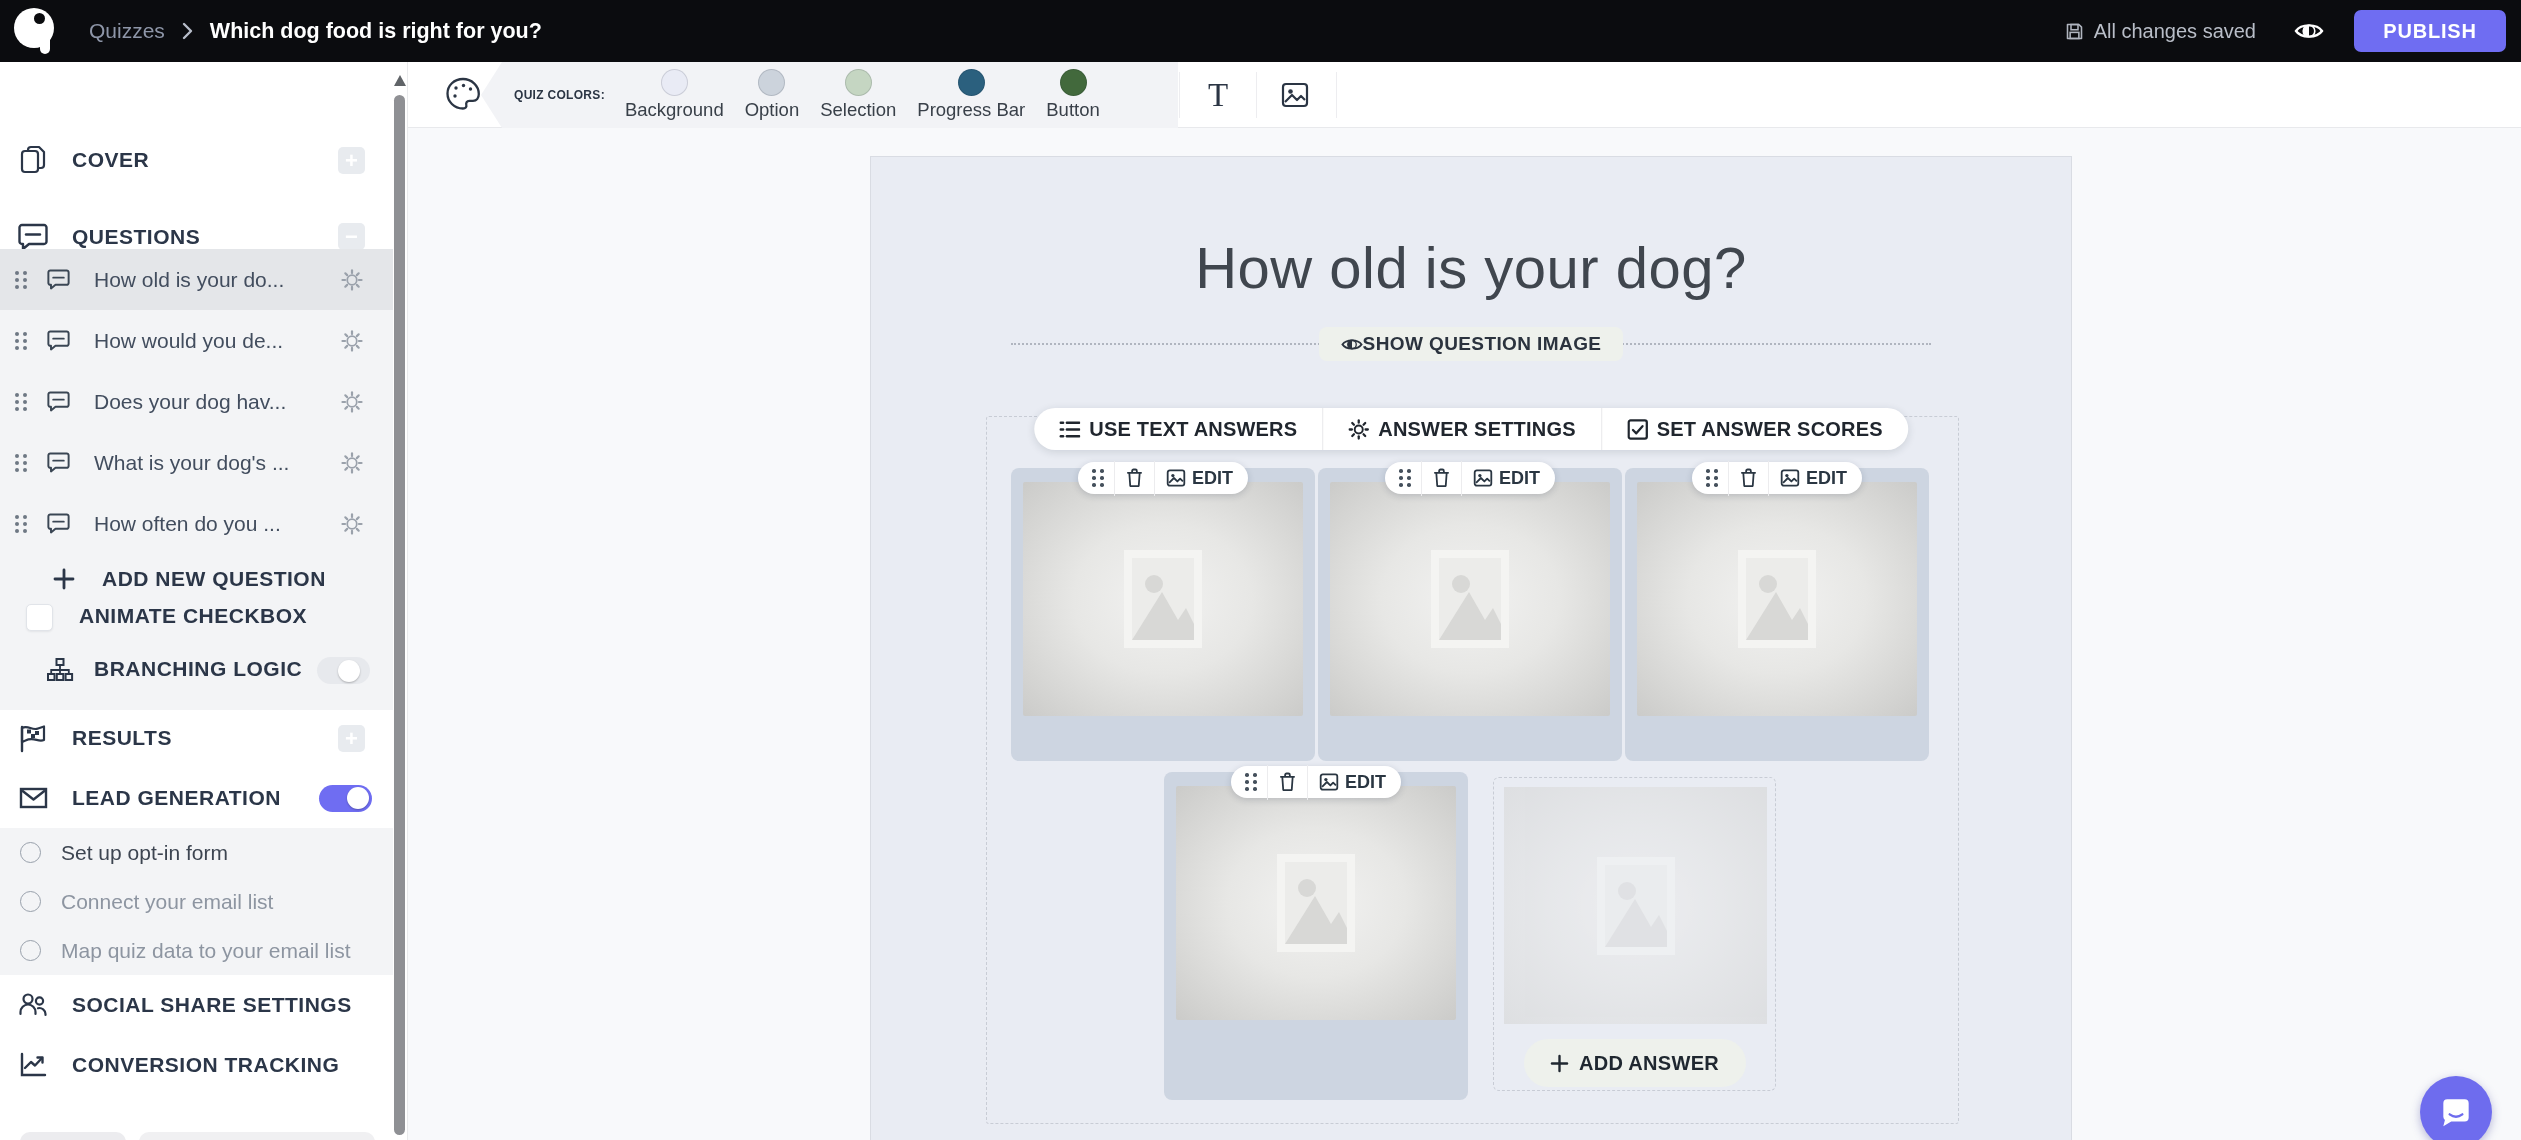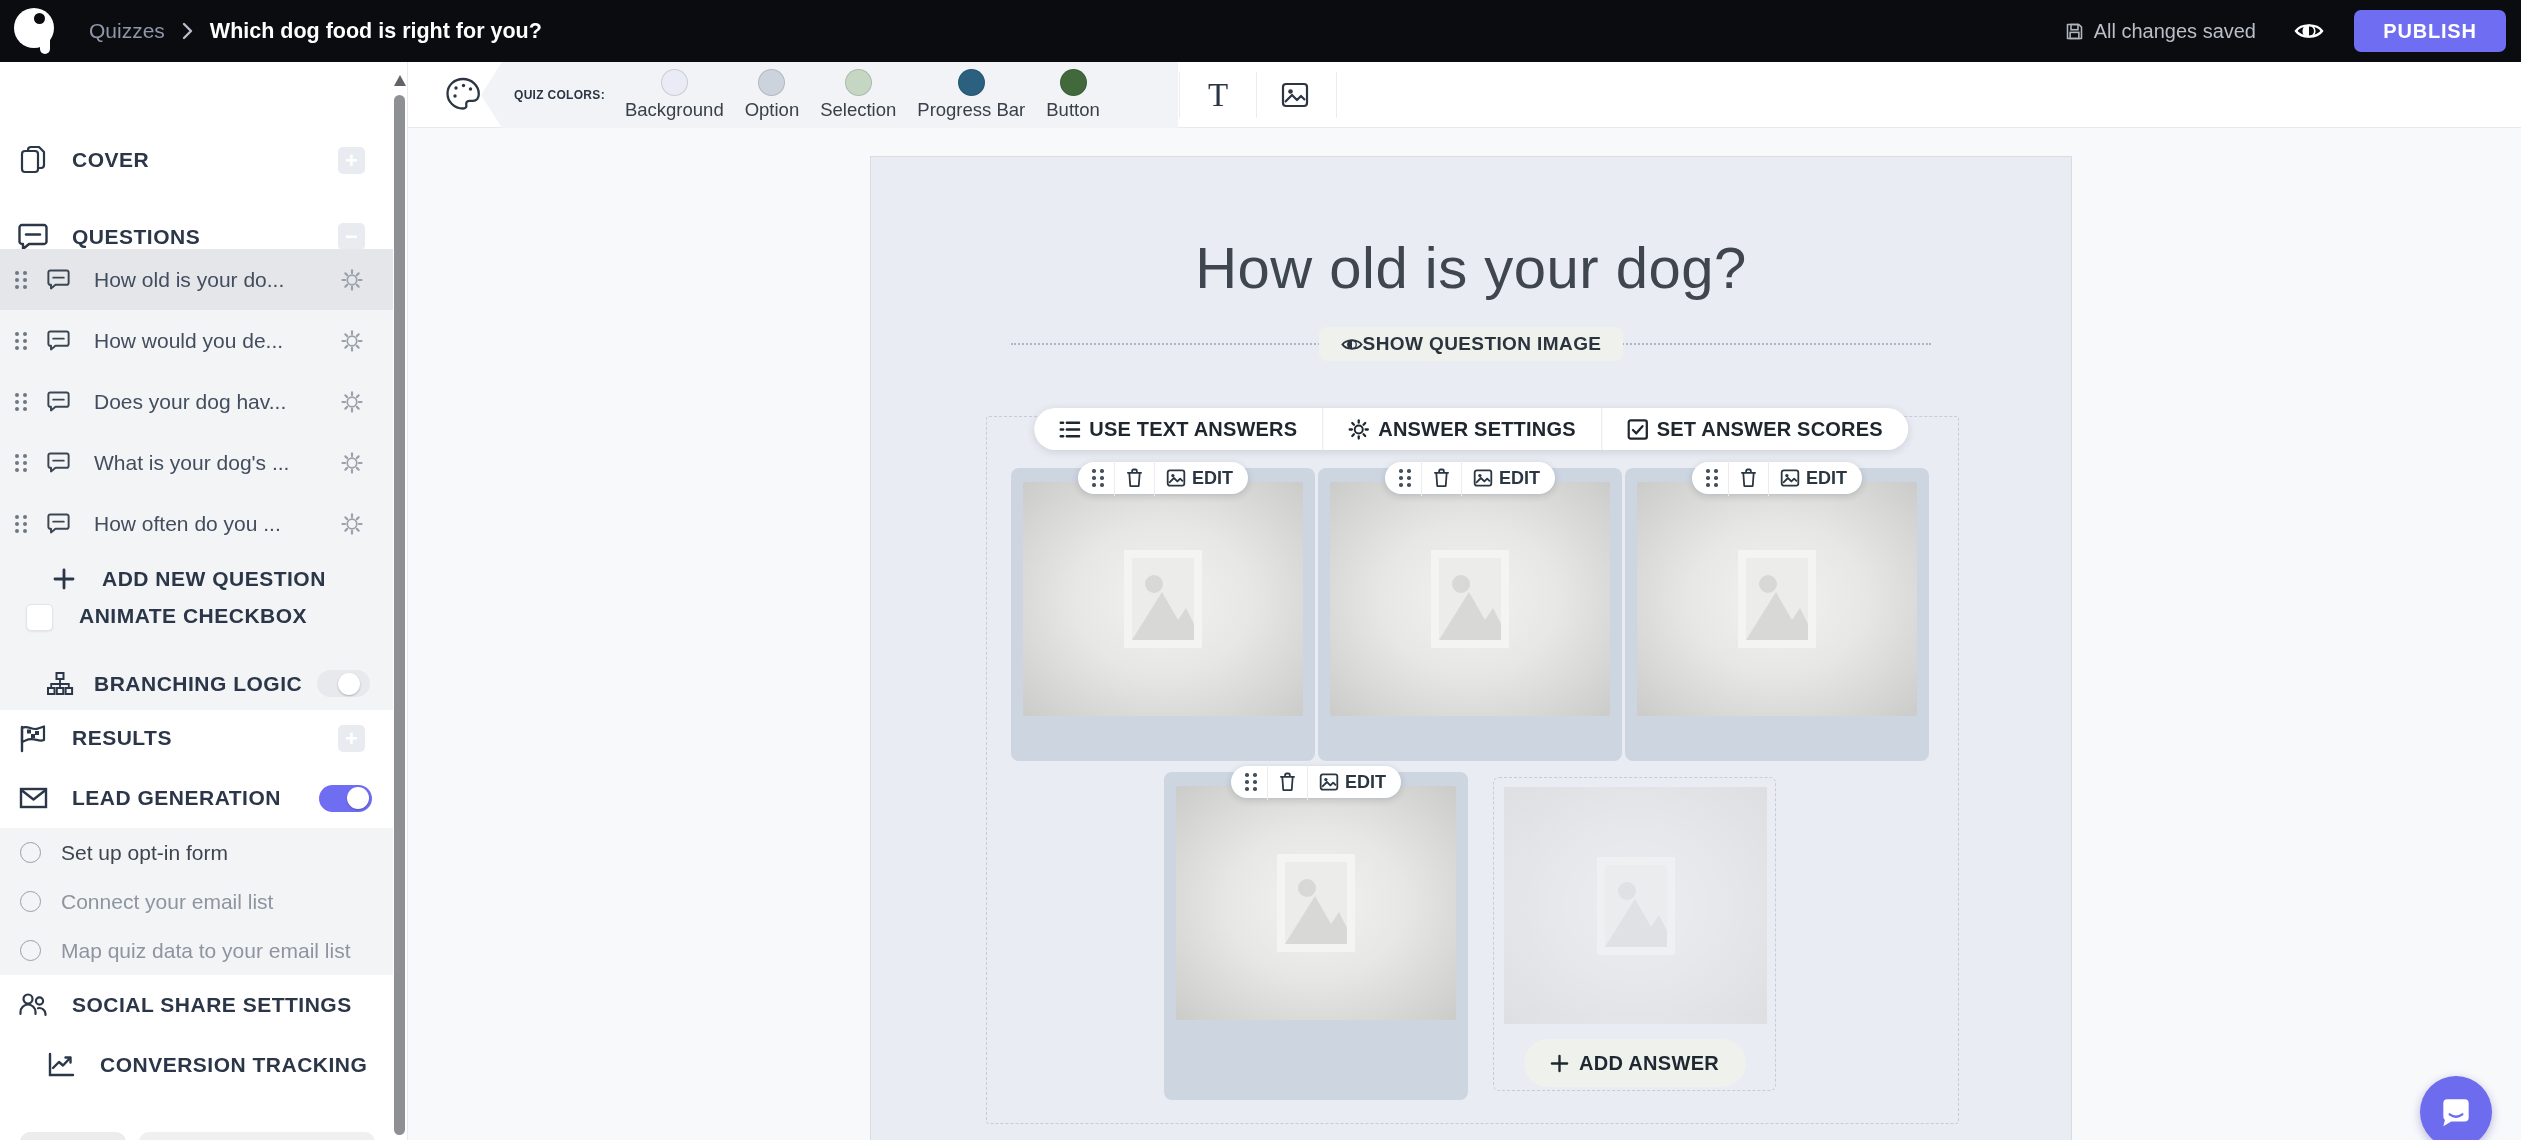--- a/index.html
+++ b/index.html
@@ -43,41 +43,41 @@
   .q-item .q-bubble { margin-left:20px; }
   .q-title { margin-left:24px; font-size:21px; color:#424d5e; }
   .q-gear { margin-left:auto; margin-right:30px; cursor:pointer; }
   .add-q { height:50px; display:flex; align-items:center; cursor:pointer; }
   .add-q .plus-ic { margin-left:52px; }
   .add-q span { margin-left:26px; }
   .animate { height:53px; display:flex; align-items:flex-start; }
   .checkbox { margin-left:52px; width:27px; height:27px; background:#fff; border:1px solid #e1e4e9;
               border-radius:5px; box-shadow:0 1px 2px rgba(40,50,60,.08); cursor:pointer; }
   .animate span { margin-left:26px; }
-  .branch { height:53px; display:flex; align-items:center; }
+  .branch { height:53px; display:flex; }
   .branch .sec-icon { margin-left:44px; margin-right:0; width:32px; }
   .branch span { margin-left:18px; }
   .toggle { width:53px; height:27px; border-radius:14px; background:#e7e9ed; position:relative;
             cursor:pointer; flex:none; }
   .toggle .knob { position:absolute; top:2.5px; left:3px; width:22px; height:22px; border-radius:50%;
                   background:#fff; box-shadow:0 1px 2px rgba(0,0,0,.25); }
   .toggle.on { background:#6f6df2; }
   .toggle.on .knob { left:auto; right:3px; }
   .branch .toggle { margin-left:auto; margin-right:23px; }
   .row-results { top:648px; height:56px; }
   .row-leadgen { top:708px; height:56px; }
   .row-leadgen .toggle { margin-left:auto; margin-right:21px; }
   .lgzone { position:absolute; top:766px; left:0; width:393px; height:147px; background:#f3f4f6; }
   .lg-item { height:49px; display:flex; align-items:center; cursor:pointer; }
   .radio { margin-left:42px; width:21px; height:21px; border:1.5px solid #98a0ab; border-radius:50%;
            background:transparent; flex:none; }
   .lg-item span { margin-left:20px; font-size:21px; color:#8d95a1; }
   .lg-item.first span { color:#3d4551; }
   .row-social { top:918px; height:50px; }
-  .row-conversion { top:978px; height:50px;padding-left:28px; }
+  .row-conversion { top:978px; height:50px; }
   .sliver { position:absolute; height:12px; top:1070px; background:#f0f0f2; border-radius:10px 10px 0 0; }
   .sliver.s1 { left:20px; width:106px; background:#ececef; }
   .sliver.s2 { left:139px; width:236px; }
 
   
   .sbar { position:absolute; left:393px; top:62px; width:14px; height:1078px; background:#fff; }
   .sbar .arrow { position:absolute; top:13px; left:1px; width:0; height:0;
                  border-left:6px solid transparent; border-right:6px solid transparent;
                  border-bottom:11px solid #606468; cursor:pointer; }
   .sbar .thumb { position:absolute; top:33px; bottom:5px; left:1px; width:11px; background:#8f9094;

